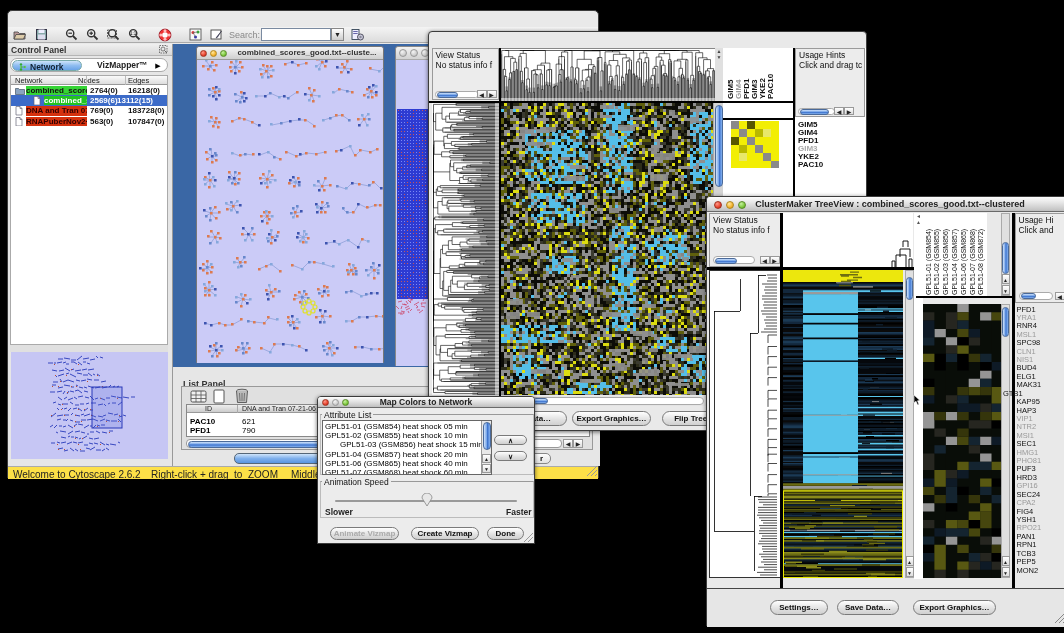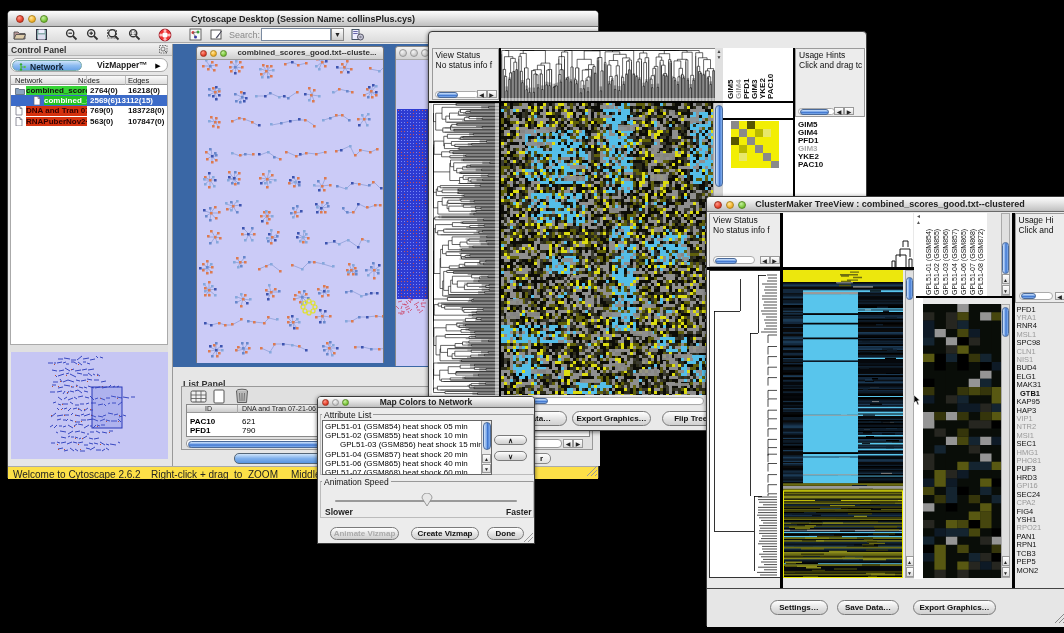--- a/index.html
+++ b/index.html
@@ -24,21 +24,20 @@
 .sbbtn { position:absolute; background:linear-gradient(#fff,#ddd); border:1px solid #999; font-size:6px;
   text-align:center; color:#222; }
 .btn { position:absolute; background:linear-gradient(#fff,#e0e0e0 60%,#d0d0d0); border:1px solid #7a7a7a;
   border-radius:8px; font-size:8px; font-weight:bold; color:#111; text-align:center; }
 .vlab { position:absolute; writing-mode:vertical-rl; transform:rotate(180deg); font-size:7.5px; color:#111;
   letter-spacing:0px; white-space:nowrap; }
 .blk { position:absolute; background:#000; }
 .glab { position:absolute; font-size:7.5px; color:#111; white-space:nowrap; }
 </style></head><body>
 <div class="win" style="left:7px; top:10px; width:592px; height:468px; border-radius:5px 5px 0 0;">
-    <div class="tbar" style="height:16px; line-height:16px;">Cytoscape Desktop (Session Name: collinsPlus.cys)<div class="dot red" style="left:8px;"></div><div class="dot yel" style="left:20px;"></div><div class="dot grn" style="left:32px;"></div></div>
     <div class="abs" style="left:0; top:16px; width:100%; height:16px; background:linear-gradient(#f4f4f4,#dcdcdc); border-bottom:1px solid #aaa;">
       <svg class="abs" style="left:5px; top:1px;" width="13" height="13" viewBox="0 0 13 13">
         <path d="M1 4 h4 l1.5 1.5 H12 V11 H1 Z" fill="#b99" stroke="#444" stroke-width="0.8"></path>
         <path d="M1 11 L3 6.5 H12.5 L10.5 11 Z" fill="#dca" stroke="#444" stroke-width="0.8"></path>
       </svg>
       <svg class="abs" style="left:27px; top:1px;" width="13" height="13" viewBox="0 0 13 13">
         <rect x="1.5" y="1.5" width="10" height="10" fill="#8aa" stroke="#334" stroke-width="1"></rect>
         <rect x="3.5" y="1.5" width="6" height="3.5" fill="#eef"></rect>
         <rect x="3" y="6.5" width="7" height="5" fill="#dde"></rect>
       </svg>
@@ -452,21 +451,21 @@
     <div class="glab" style="left:309.5px; top:107.5px; color:#111;">PFD1</div>
     <div class="glab" style="left:309.5px; top:115.92px; color:#999;">YRA1</div>
     <div class="glab" style="left:309.5px; top:124.34px; color:#111;">RNR4</div>
     <div class="glab" style="left:309.5px; top:132.76px; color:#999;">MSL1</div>
     <div class="glab" style="left:309.5px; top:141.18px; color:#111;">SPC98</div>
     <div class="glab" style="left:309.5px; top:149.6px; color:#999;">CLN1</div>
     <div class="glab" style="left:309.5px; top:158.01999999999998px; color:#999;">NIS1</div>
     <div class="glab" style="left:309.5px; top:166.44px; color:#111;">BUD4</div>
     <div class="glab" style="left:309.5px; top:174.86px; color:#111;">ELG1</div>
     <div class="glab" style="left:309.5px; top:183.28px; color:#111;">MAK31</div>
-    <div class="glab" style="left:313px; top:191.7px; color:#111;font-weight:bold;">GTB1</div>
+    <div class="glab" style="left:296px; top:191.7px; color:#111;">GTB1</div>
     <div class="glab" style="left:309.5px; top:200.12px; color:#111;">KAP95</div>
     <div class="glab" style="left:309.5px; top:208.54px; color:#111;">HAP3</div>
     <div class="glab" style="left:309.5px; top:216.95999999999998px; color:#999;">VIP1</div>
     <div class="glab" style="left:309.5px; top:225.38px; color:#999;">NTR2</div>
     <div class="glab" style="left:309.5px; top:233.8px; color:#999;">MSI1</div>
     <div class="glab" style="left:309.5px; top:242.22px; color:#111;">SEC1</div>
     <div class="glab" style="left:309.5px; top:250.64px; color:#999;">HMG1</div>
     <div class="glab" style="left:309.5px; top:259.06px; color:#999;">PHO81</div>
     <div class="glab" style="left:309.5px; top:267.48px; color:#111;">PUF3</div>
     <div class="glab" style="left:309.5px; top:275.9px; color:#111;">HRD3</div>

